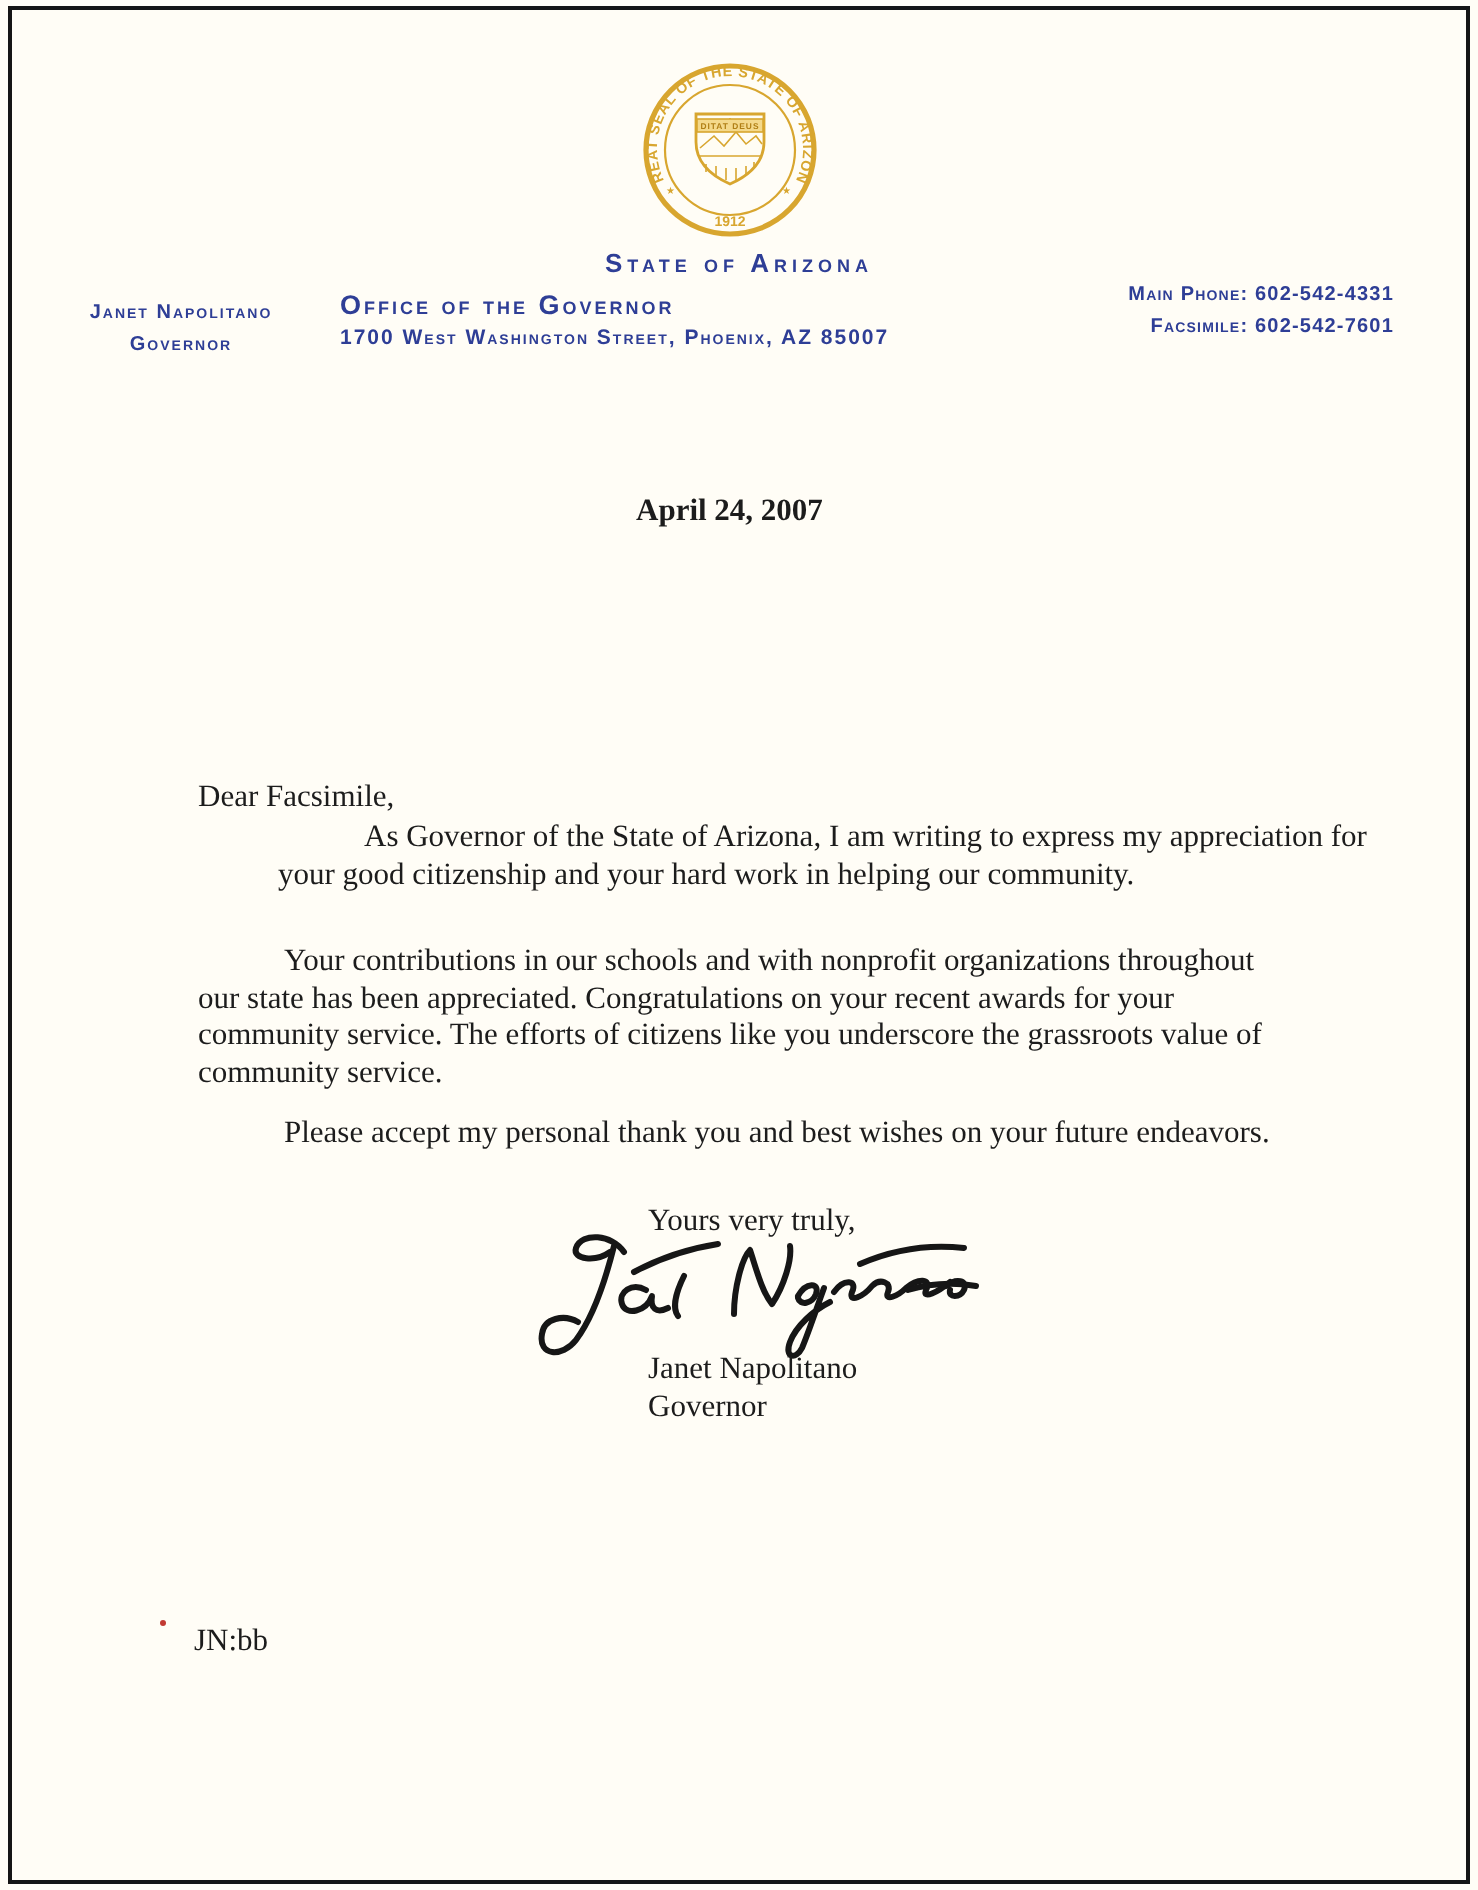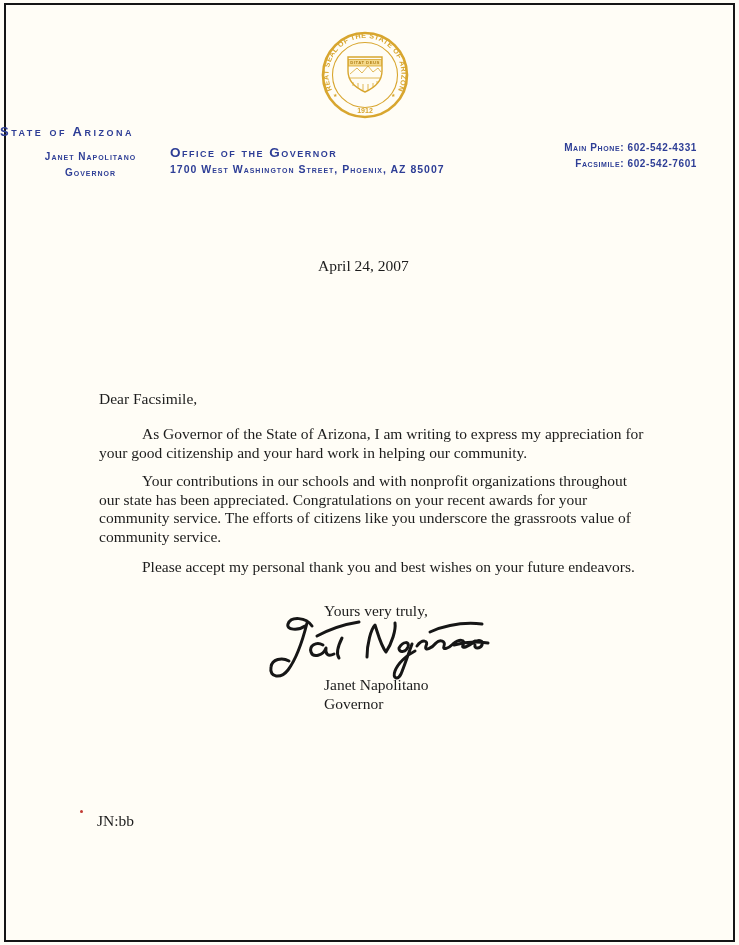--- a/index.html
+++ b/index.html
@@ -25,46 +25,46 @@
     position:absolute;left:320px;top:30px;width:90px;height:90px;
   }
   .hdr{
     position:absolute;
     font-family:"Liberation Sans", sans-serif;
     font-variant:small-caps;
     color:#2e3e96;
     font-weight:bold;
   }
   .state-line{
-    left:0;width:739px;top:124px;text-align:left;
+    left:0;width:739px;top:124px;text-align:center;
     font-size:13px;letter-spacing:2.5px;
   }
   .gov-block{
     left:28px;top:149px;width:125px;text-align:center;
     font-size:10px;letter-spacing:1px;line-height:16px;
   }
   .office-block{
     left:170px;top:144px;width:400px;text-align:left;
   }
   .office-name{font-size:13.5px;letter-spacing:1.5px;line-height:17px;}
   .office-address{font-size:10.5px;letter-spacing:1px;line-height:17px;}
   .phone-block{
     right:42px;top:140px;width:220px;text-align:right;
     font-size:10px;letter-spacing:0.6px;line-height:16px;
   }
   
   .body-text{color:#1c1c1c;font-size:15.5px;}
-  .date{position:absolute;left:318px;top:257px;}
+  .date{position:absolute;left:318px;top:247px;font-weight:bold;}
   .recipient{position:absolute;left:99px;top:334px;line-height:18.5px;}
   .salutation{position:absolute;left:99px;top:390px;}
   .para{
     position:absolute;left:99px;width:548px;
     line-height:18.5px;text-indent:43px;text-align:left;
   }
-  .p1{top:425px;}
+  .p1{top:410px;margin-left:40px;}
   .p2{top:472px;}
   .p3{top:558px;}
   .closing{position:absolute;left:324px;top:602px;}
   .signature{position:absolute;left:260px;top:613px;width:232px;height:78px;}
   .signer{position:absolute;left:324px;top:676px;line-height:18.5px;}
   .reference{position:absolute;left:97px;top:812px;}
   .speck{
     position:absolute;left:80px;top:810px;width:3px;height:3px;
     background:#c23a33;border-radius:50%;
   }

